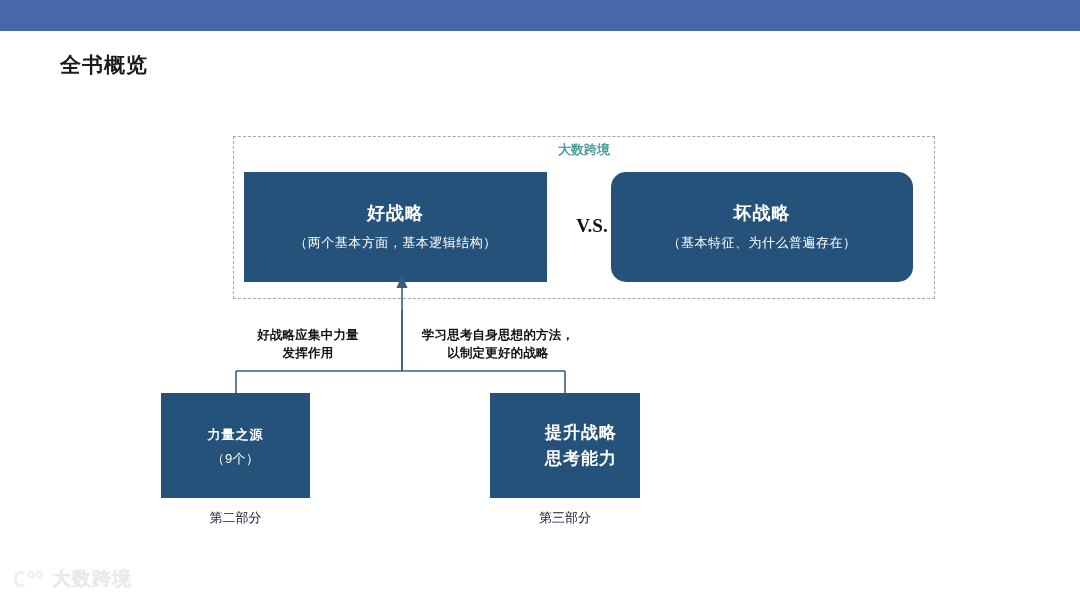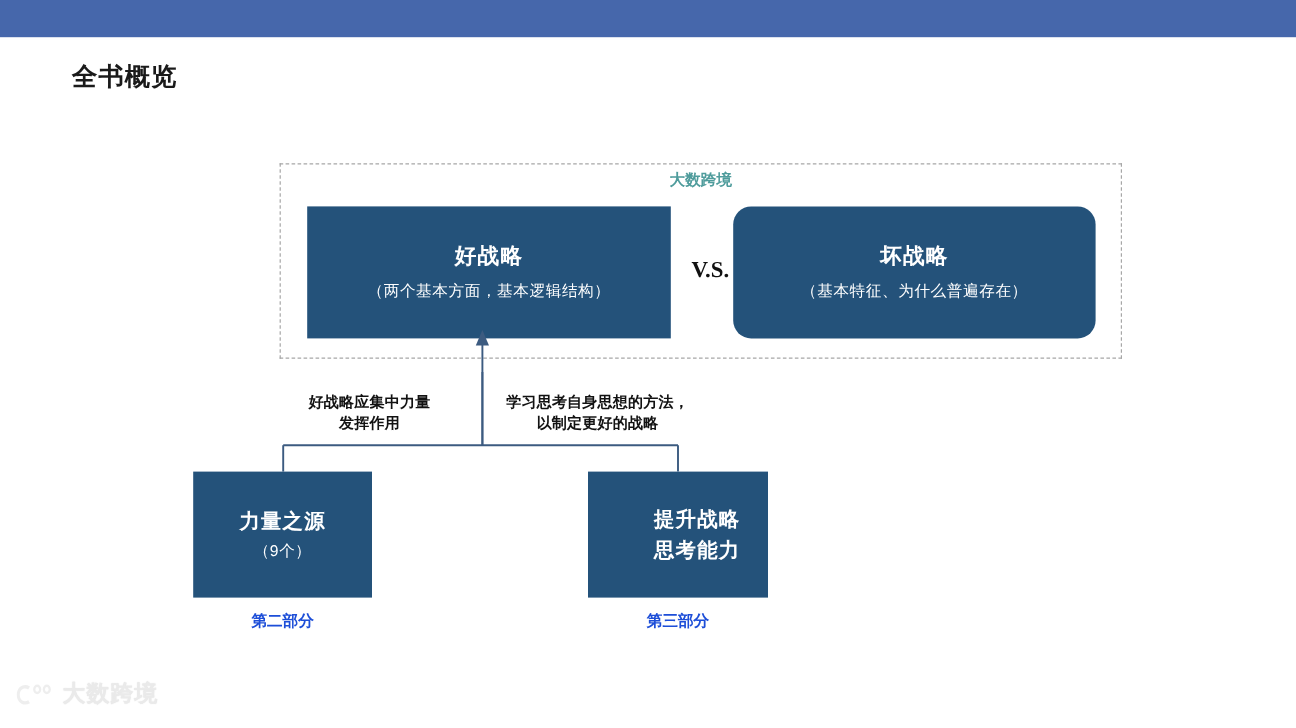--- a/index.html
+++ b/index.html
@@ -81,40 +81,40 @@
     text-align: center;
   }
   .navy .sub {
     font-size: 13px;
     line-height: 20px;
     margin-top: 7px;
     text-align: center;
     letter-spacing: 0.5px;
   }
 
-  #box-good { left: 256px;  top: 172px; width: 303px; height: 110px; }
+  #box-good { left: 244px;  top: 172px; width: 303px; height: 110px; }
   #box-bad  { left: 611px;  top: 172px; width: 302px; height: 110px; border-radius: 15px; }
 
   #vs {
     position: absolute;
     left: 553px;
     top: 214px;
     width: 78px;
     text-align: center;
     font-family: "Liberation Serif", "DejaVu Serif", serif;
     font-size: 19px;
     font-weight: bold;
     color: #111111;
     line-height: 24px;
   }
 
   #box-power  { left: 161px; top: 393px; width: 149px; height: 105px; }
   #box-think  { left: 490px; top: 393px; width: 150px; height: 105px; padding-left: 32px; }
 
-  #box-power .head { font-size: 17px; }
+  #box-power .head { font-size: 13px; }
   #box-think .head { font-size: 17px; line-height: 26px; }
   #box-power .sub  { font-size: 13px; margin-top: 2px; }
 
   
   #connectors {
     position: absolute;
     left: 0; top: 0;
     width: 1080px;
     height: 607px;
     pointer-events: none;
@@ -130,22 +130,22 @@
     text-align: center;
     letter-spacing: 0.2px;
   }
   #caption-left  { left: 228px; top: 326px; width: 160px; }
   #caption-right { left: 410px; top: 326px; width: 176px; }
 
   
   .part-label {
     position: absolute;
     font-size: 13px;
-    font-weight: bold;
-    color: #1d4ed8;
+    font-weight: normal;
+    color: #0f172a;
     line-height: 18px;
     text-align: center;
   }
   #part2-label { left: 161px; top: 509px; width: 149px; }
   #part3-label { left: 490px; top: 509px; width: 150px; }
 
   
   #watermark {
     position: absolute;
     left: 12px;

